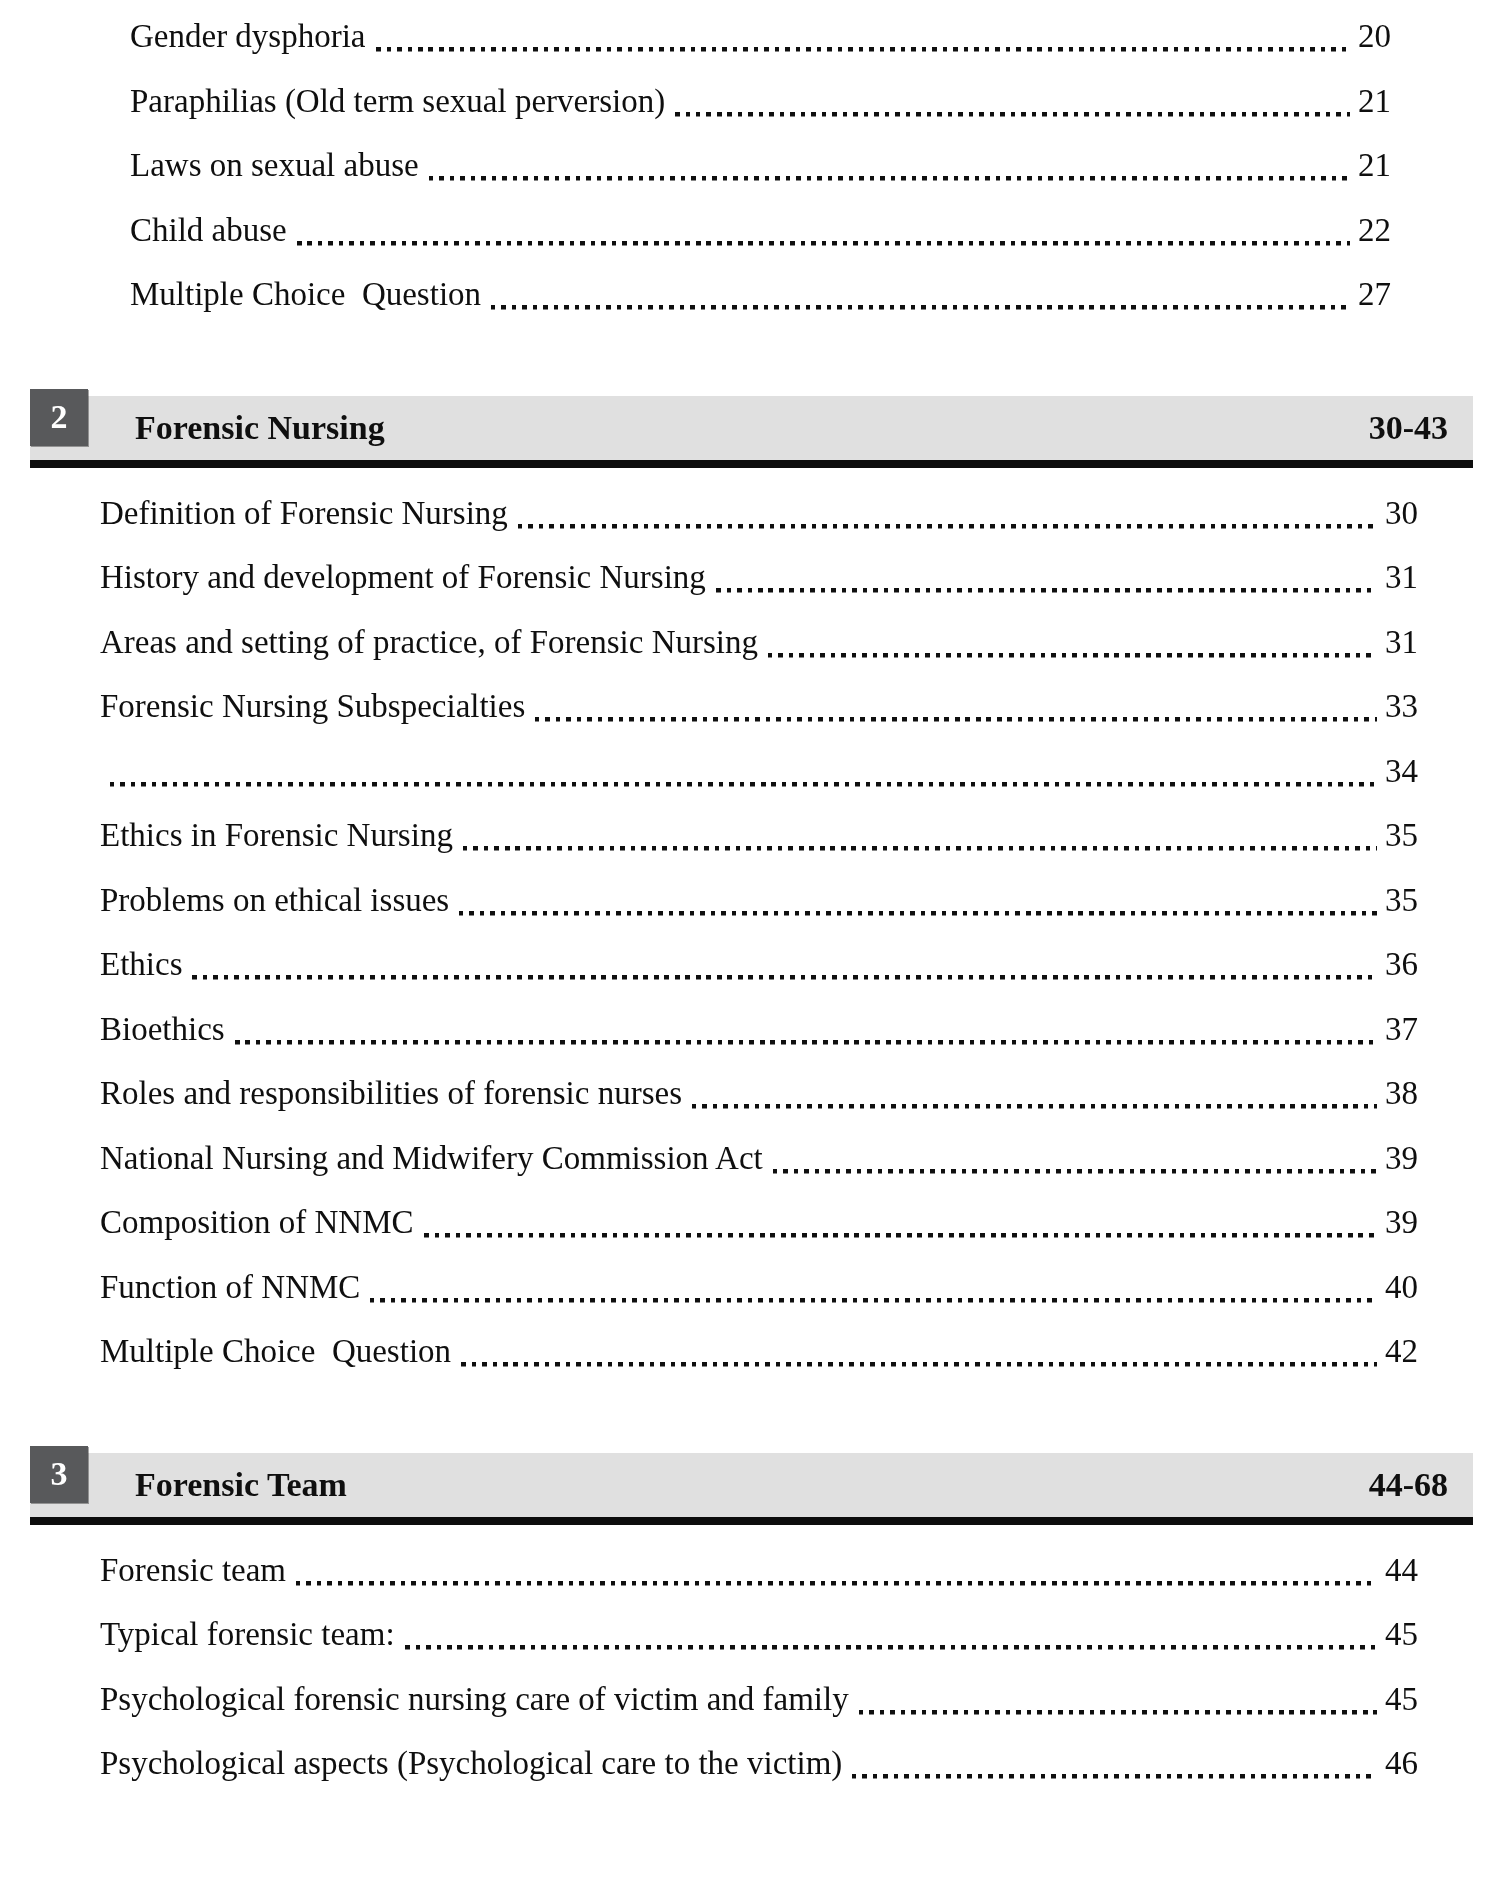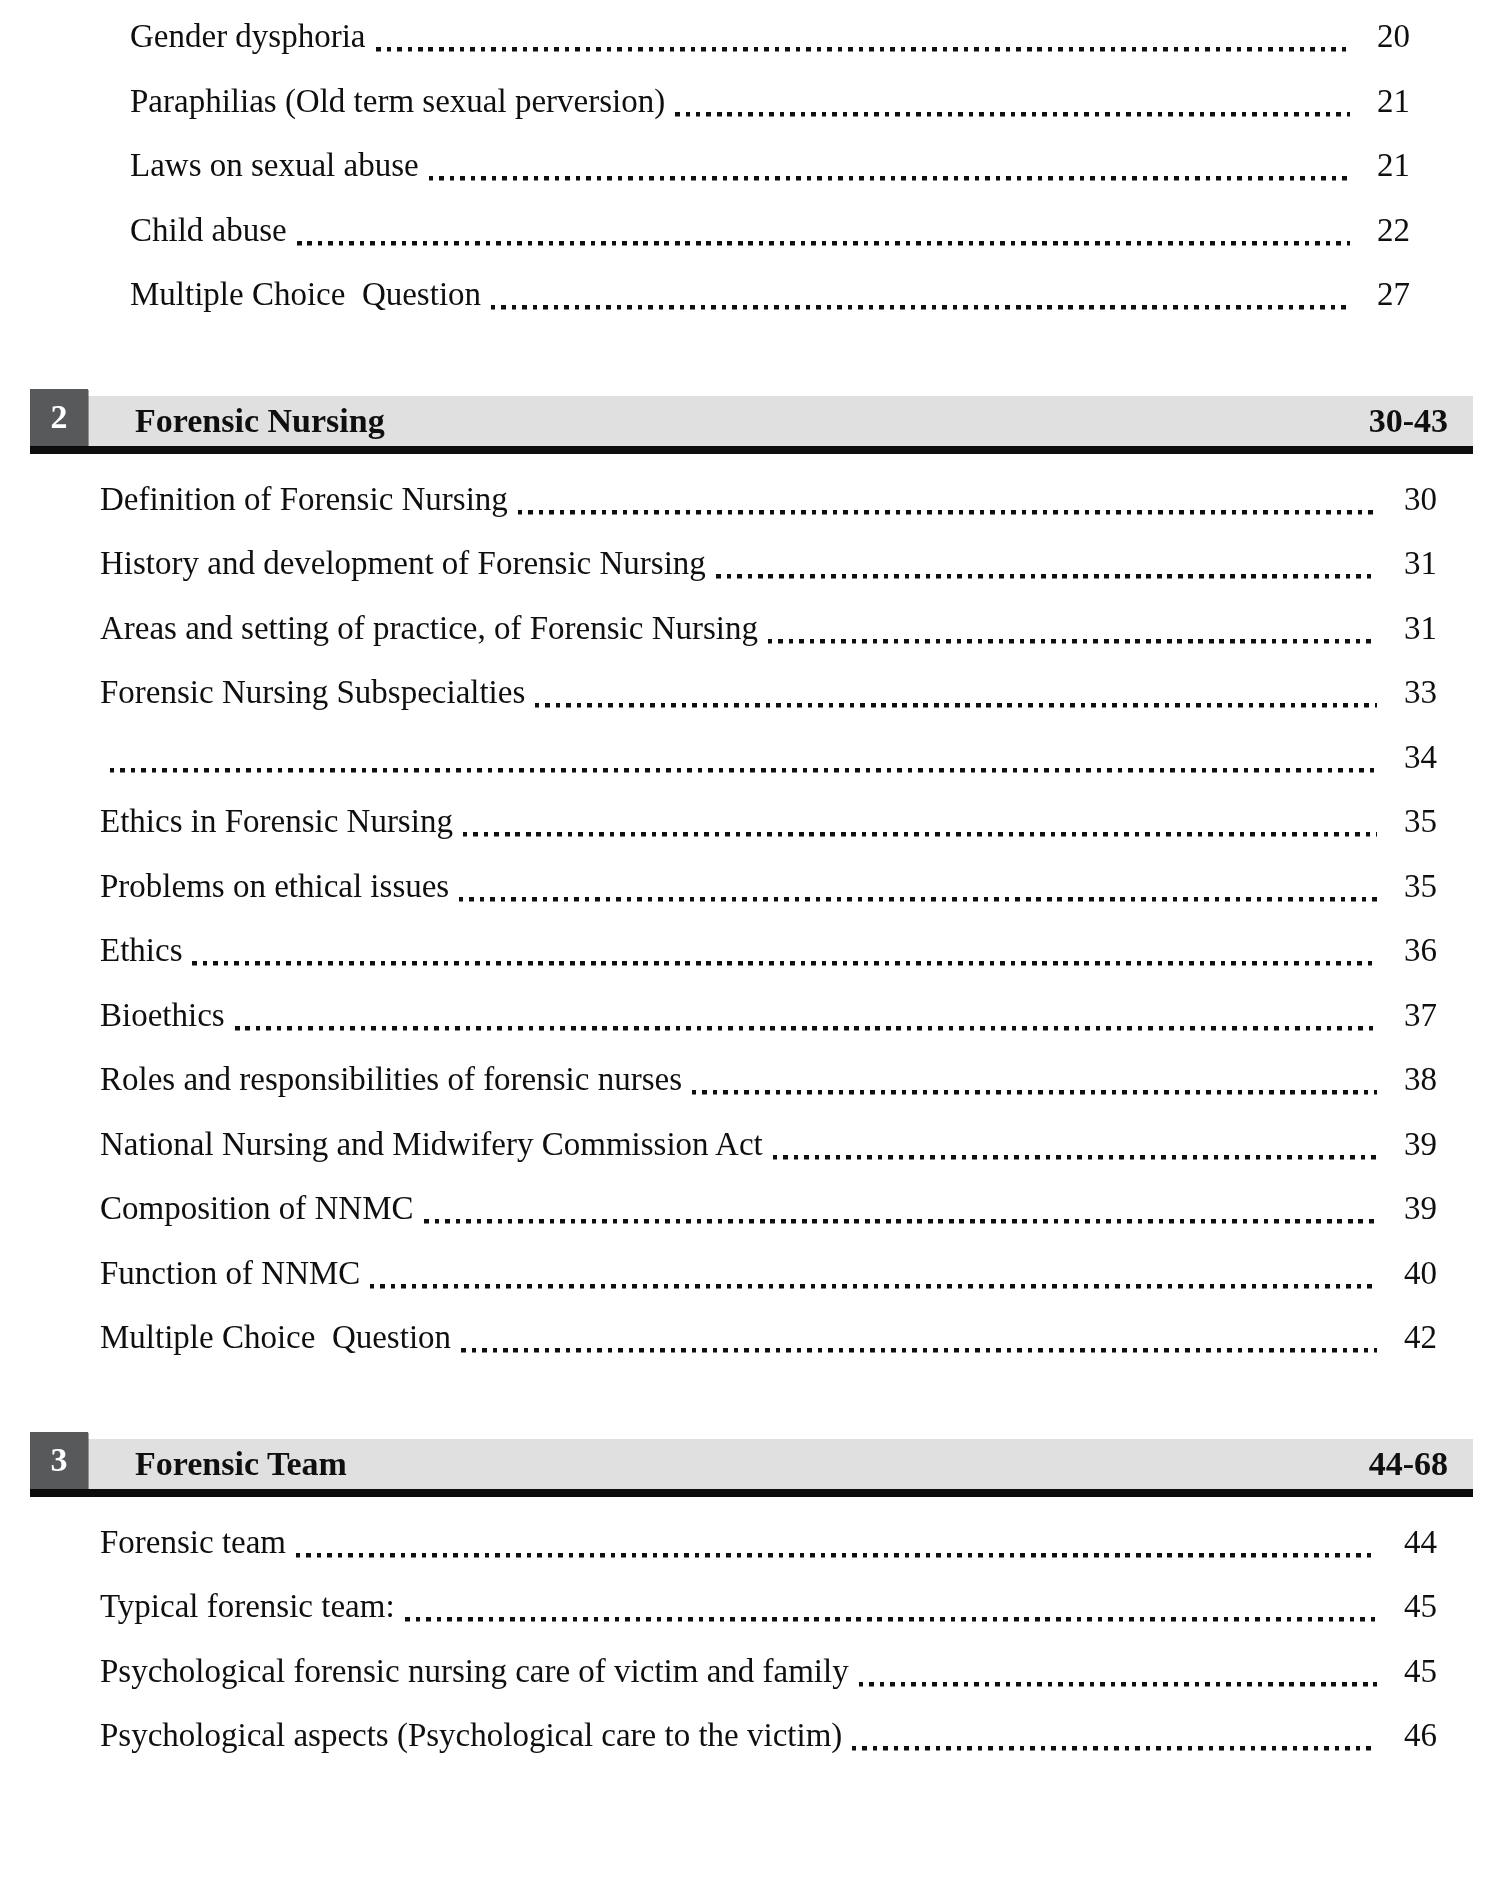--- a/index.html
+++ b/index.html
@@ -35,30 +35,30 @@
   .toc-label{ white-space:pre; }
   .leader{
     flex:1 1 auto;
     align-self:stretch;
     margin:0 8px 0 10px;
     background-image:repeating-linear-gradient(to right, var(--text) 0 4.5px, transparent 4.5px 10.5px);
     background-size:100% 4.5px;
     background-repeat:no-repeat;
     background-position:left calc(100% - 17px);
   }
-  .toc-page-num{ min-width:52px; text-align:right; }
+  .toc-page-num{ min-width:52px; text-align:left; }
 
   
   .chapter{ margin-top:69px; }
   .chapter-header{
     position:relative;
     margin:0 27px 0 30px;
   }
   .chapter-bar{
-    height:50px;
+    height:64px;
     background:var(--bar-bg);
     display:flex;
     align-items:center;
     font-weight:bold;
     font-size:34px;
   }
   .chapter-title{ padding-left:105px; }
   .chapter-range{ margin-left:auto; padding-right:25px; }
   .chapter-rule{ height:8px; background:var(--rule); }
   .chapter-badge{

